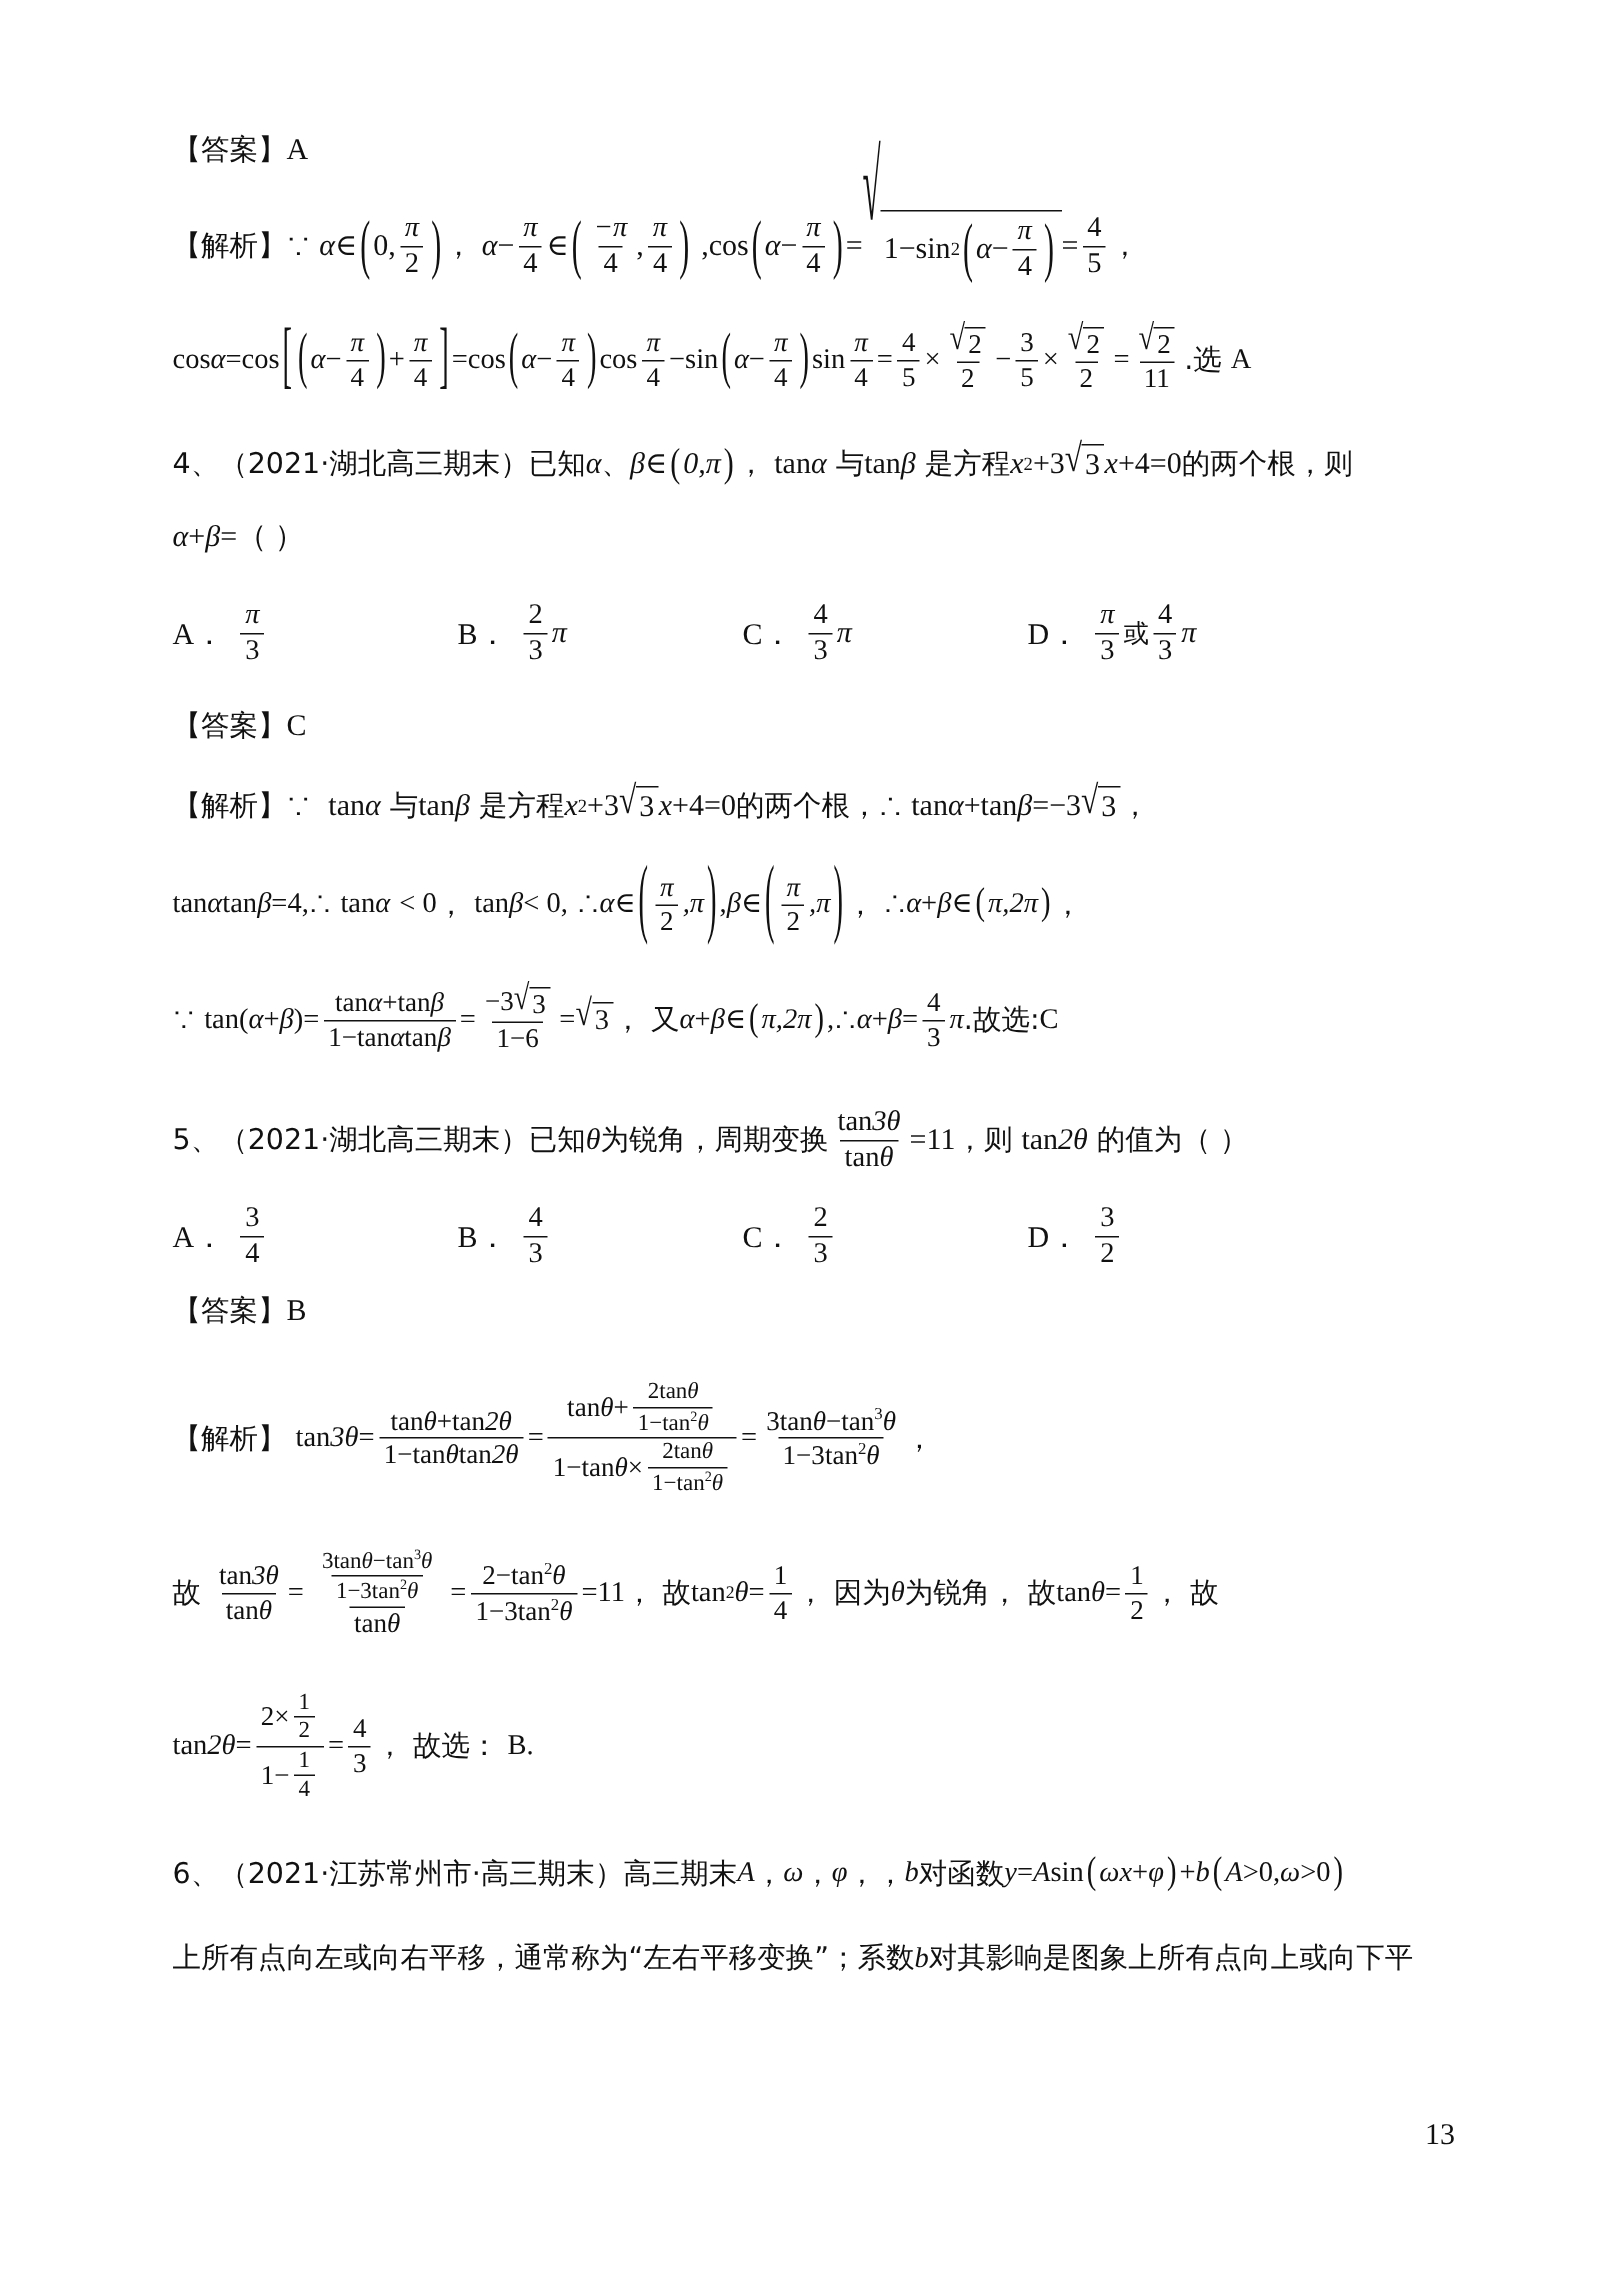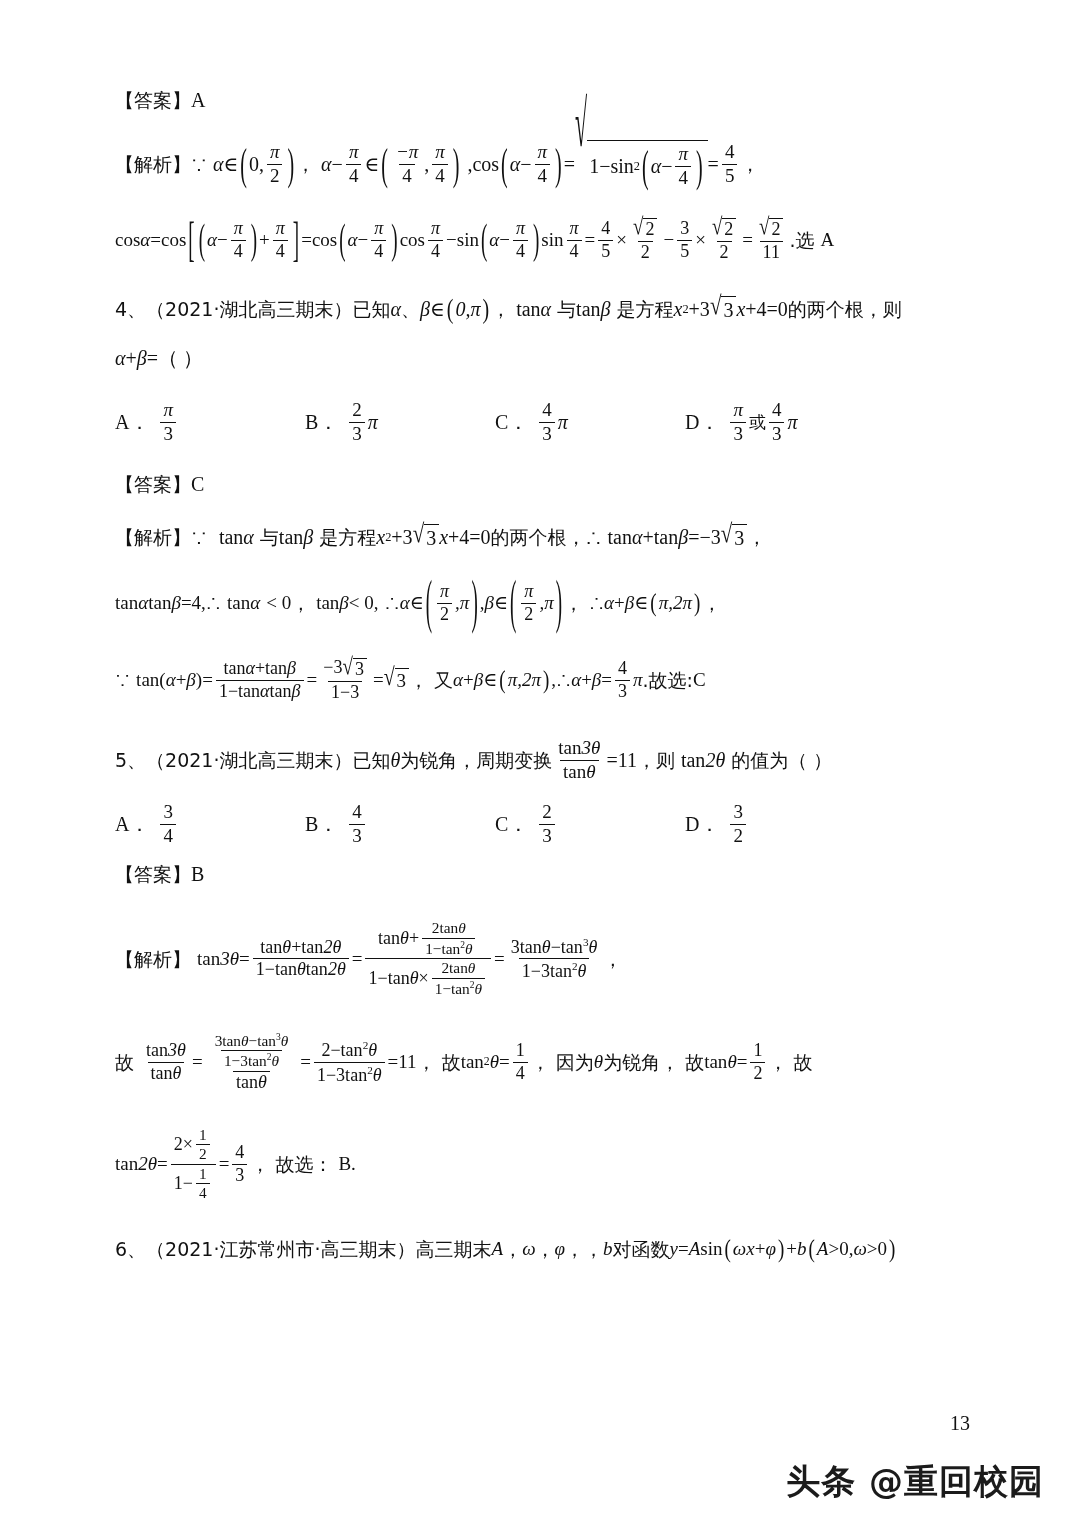--- a/index.html
+++ b/index.html
@@ -559,21 +559,21 @@
         </span>
       </span>
       <span class="rm">=</span>
       <span class="frac">
         <span class="num">
           <span class="rm">−3</span><span class="sqrt">
               <span class="radsym">√</span>
               <span class="radicand">3</span>
             </span>
         </span>
-        <span class="den">1−3</span>
+        <span class="den">1−6</span>
       </span>
       <span class="rm">=</span>
       <span class="sqrt">
           <span class="radsym">√</span>
           <span class="radicand">3</span>
         </span>
       <span class="cjk">，</span>
         <span class="sp"></span>
       <span class="cjk">又</span>
       <span class="mathit">α</span>
@@ -822,19 +822,21 @@
         <span class="mathit">A</span>
           <span class="rm">&gt;0,</span>
           <span class="mathit">ω</span>
           <span class="rm">&gt;0</span>
         <span class="pr">)</span>
       </span>
     </div>
 
 
 
+    <div class="para">
+      <span>上所有点向左或向右平移，通常称为“左右平移变换”；系数</span><span class="mathit">b</span><span>对其影响是图象上所有点向上或向下平</span>
+    </div>
 
   </div>
 
   <div class="page-number">13</div>
 
-  <div class="watermark">头条 @重回校园</div>
 </div>
 
 </body></html>

